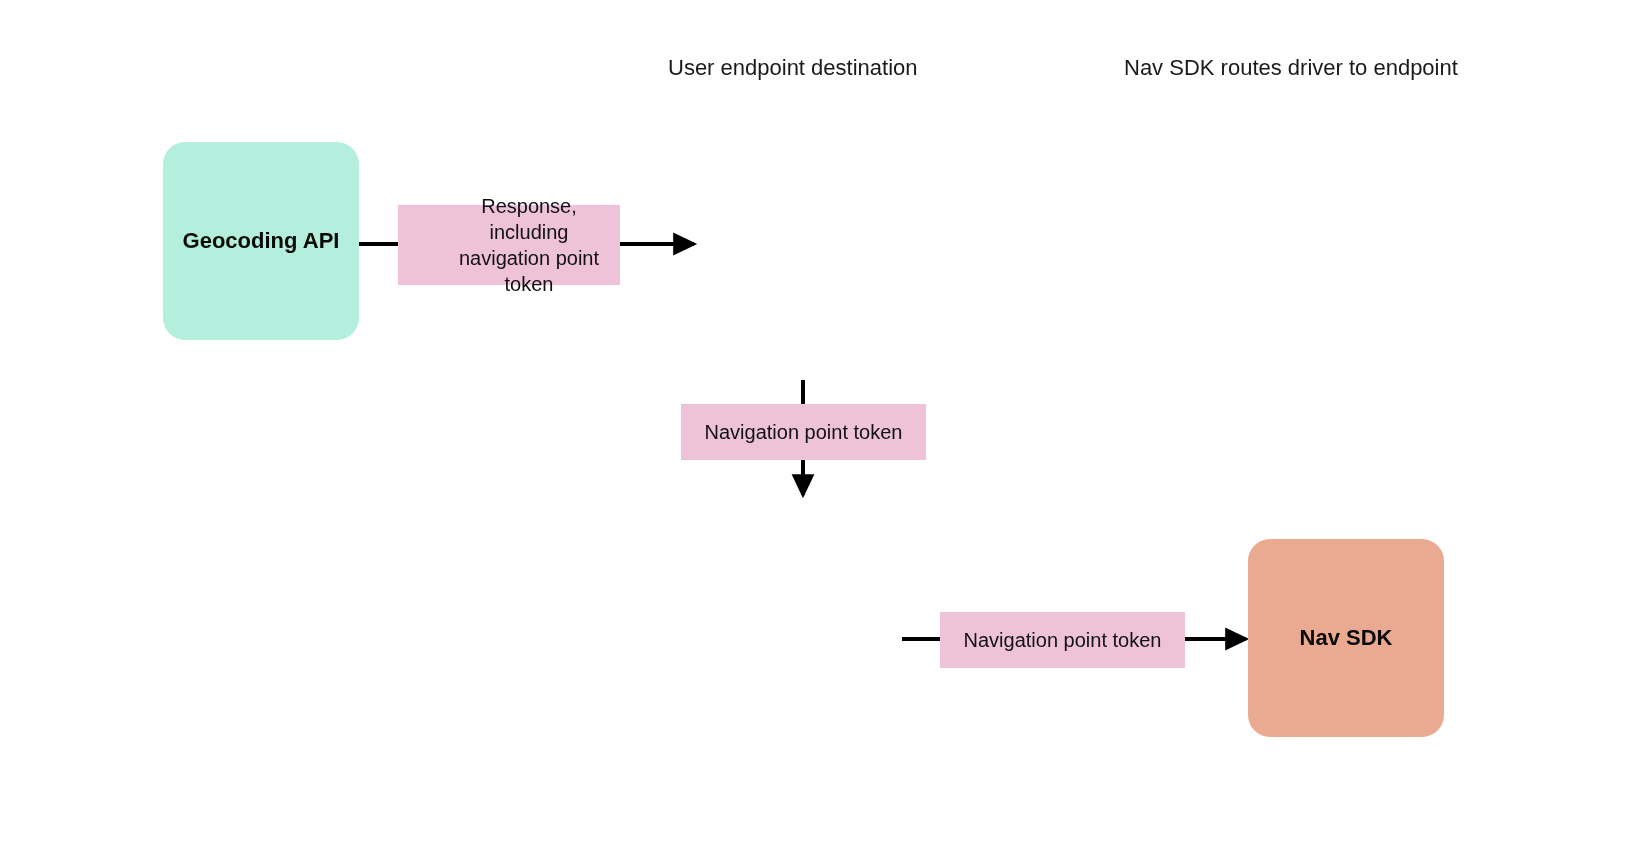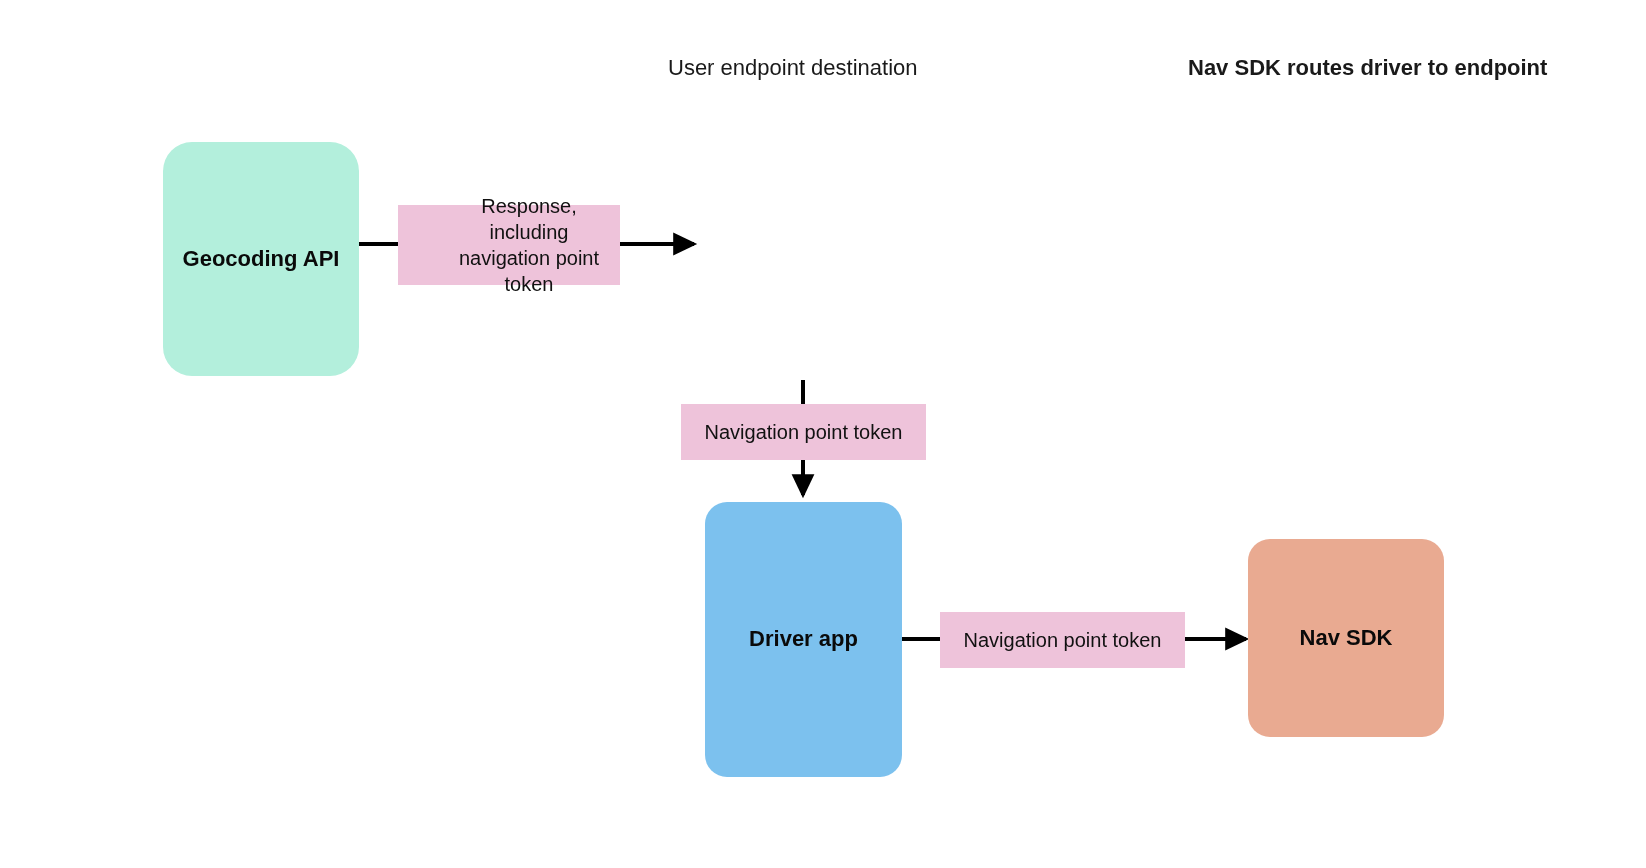--- a/index.html
+++ b/index.html
@@ -62,21 +62,21 @@
     z-index: 2;
     overflow: visible;
   }
 </style>
 </head>
 <body>
 
 <div id="canvas">
 
   <div class="col-header" style="left:668px; top:57px;">User endpoint destination</div>
-  <div class="col-header" style="left:1188px; top:57px;font-weight:bold;">Nav SDK routes driver to endpoint</div>
+  <div class="col-header" style="left:1124px; top:57px;">Nav SDK routes driver to endpoint</div>
 
   <svg class="edges" viewBox="0 0 1646 868" xmlns="http://www.w3.org/2000/svg">
     <defs>
       <marker id="arrowhead" markerWidth="7" markerHeight="7" refX="5.2" refY="3" orient="auto" markerUnits="strokeWidth">
         <path d="M0,0.15 L6,3 L0,5.85 z" fill="#000000"></path>
       </marker>
     </defs>
 
     <g>
       <line x1="359" y1="244" x2="694" y2="244" stroke="#000000" stroke-width="4" marker-end="url(#arrowhead)"></line>
@@ -84,28 +84,25 @@
 
     <g>
       <line x1="803" y1="380" x2="803" y2="495" stroke="#000000" stroke-width="4" marker-end="url(#arrowhead)"></line>
     </g>
 
     <g>
       <line x1="902" y1="639" x2="1246" y2="639" stroke="#000000" stroke-width="4" marker-end="url(#arrowhead)"></line>
     </g>
   </svg>
 
-  <div class="node" style="left:163px; top:142px; width:196px; height:234px; background:#b3efdc; z-index:4;border-radius:29px;">
+  <div class="node" style="left:163px; top:142px; width:196px; height:198px; background:#b3efdc; z-index:4;">
     <span class="node-label">Geocoding API</span>
   </div>
 
 
-  <div class="node" style="left:705px; top:502px; width:197px; height:275px; background:#7cc1ee; z-index:4;">
-    <span class="node-label">Driver app</span>
-  </div>
 
   <div class="node" style="left:1248px; top:539px; width:196px; height:198px; background:#e9aa91; z-index:4;">
     <span class="node-label">Nav SDK</span>
   </div>
 
   <div class="edge-label" style="left:398px; top:205px; width:222px; height:80px; background:#eec3da;padding-left:40px;">
     <span class="edge-label-text">Response, including navigation point token</span>
   </div>
 
   <div class="edge-label" style="left:681px; top:404px; width:245px; height:56px; background:#eec3da;">

